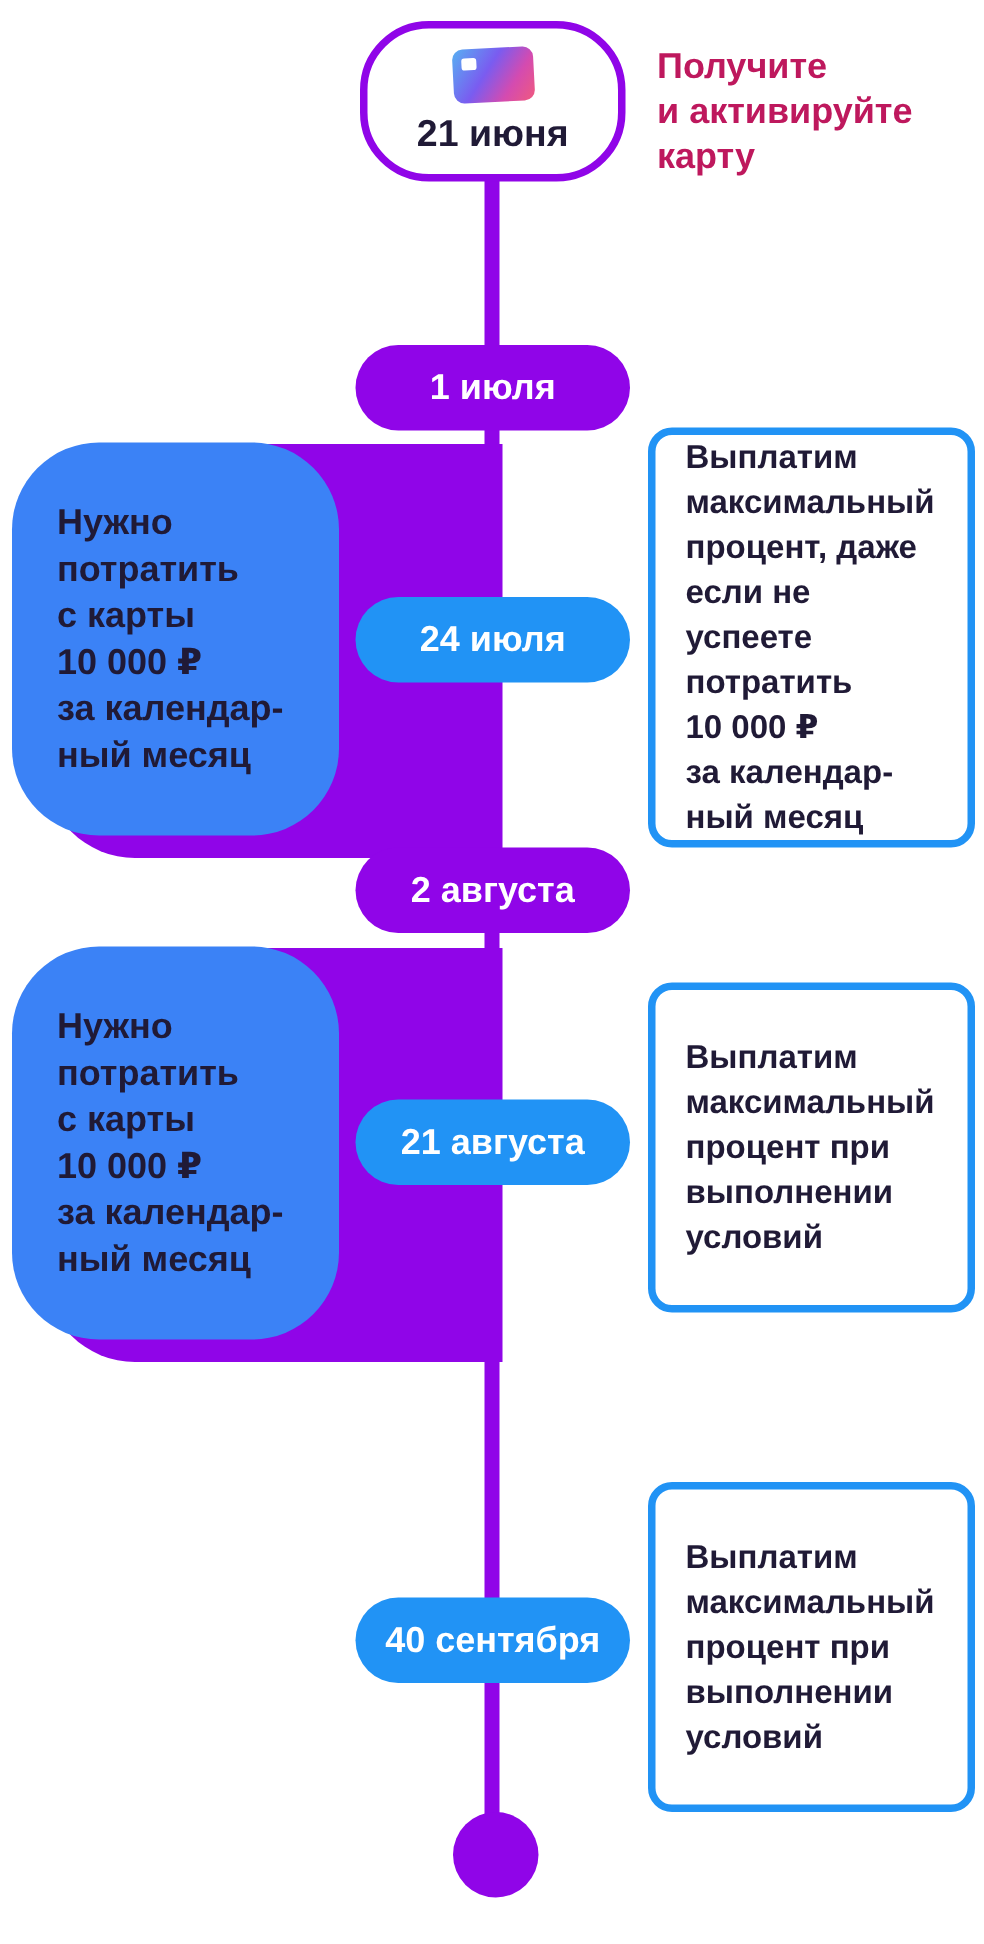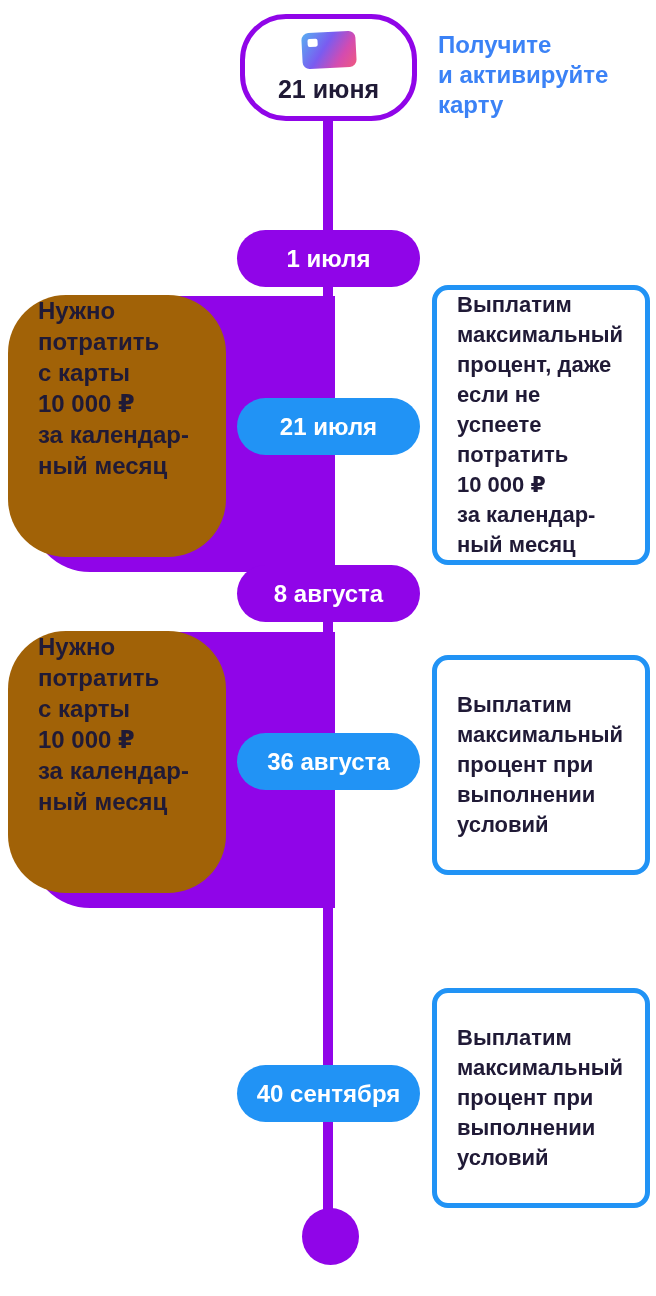--- a/index.html
+++ b/index.html
@@ -65,21 +65,21 @@
     font-weight:700;
     color:#201A36;
   }
   .caption{
     position:absolute;
     left:438px; top:30px;
     width:212px;
     font-size:24px;
     font-weight:700;
     line-height:30px;
-    color:#3b82f6;
+    color:#be185d;
     white-space:pre-line;
     z-index:2;
   }
 
   
   .pill{
     position:absolute;
     left:237px;
     height:57px;
     min-width:183px;
@@ -96,25 +96,25 @@
   }
   .pill.purple{background:#9005E8;}
   .pill.blue{background:#2193F5;}
   .p1{top:230px}.p2{top:398px}.p3{top:565px}.p4{top:733px}.p5{top:898px}.p6{top:1065px}
 
   
   .bubble-left{
     position:absolute;
     left:8px;
     width:218px; height:262px;
-    background:#a16207;
+    background:#3b82f6;
     border-radius:58px;
     box-sizing:border-box;
     display:flex;
-    align-items:flex-start;
+    align-items:center;
     padding-left:30px;
     z-index:3;
   }
   .b1{top:295px}.b2{top:631px}
   .bubble-text-left{
     font-size:24px;
     font-weight:700;
     line-height:31px;
     color:#201A36;
     white-space:pre-line;
@@ -170,23 +170,23 @@
       <span class="card-chip"></span>
     </div>
     <div class="start-date">21 июня</div>
   </div>
 
   <div class="caption">Получите
 и активируйте
 карту</div>
 
   <div class="pill purple p1">1 июля</div>
-  <div class="pill blue p2">21 июля</div>
-  <div class="pill purple p3">8 августа</div>
-  <div class="pill blue p4">36 августа</div>
+  <div class="pill blue p2">24 июля</div>
+  <div class="pill purple p3">2 августа</div>
+  <div class="pill blue p4">21 августа</div>
   <div class="pill blue p6">40 сентября</div>
 
   <div class="bubble-left b1">
     <div class="bubble-text-left">Нужно
 потратить
 с карты
 10 000 ₽
 за календар-
 ный месяц</div>
   </div>

